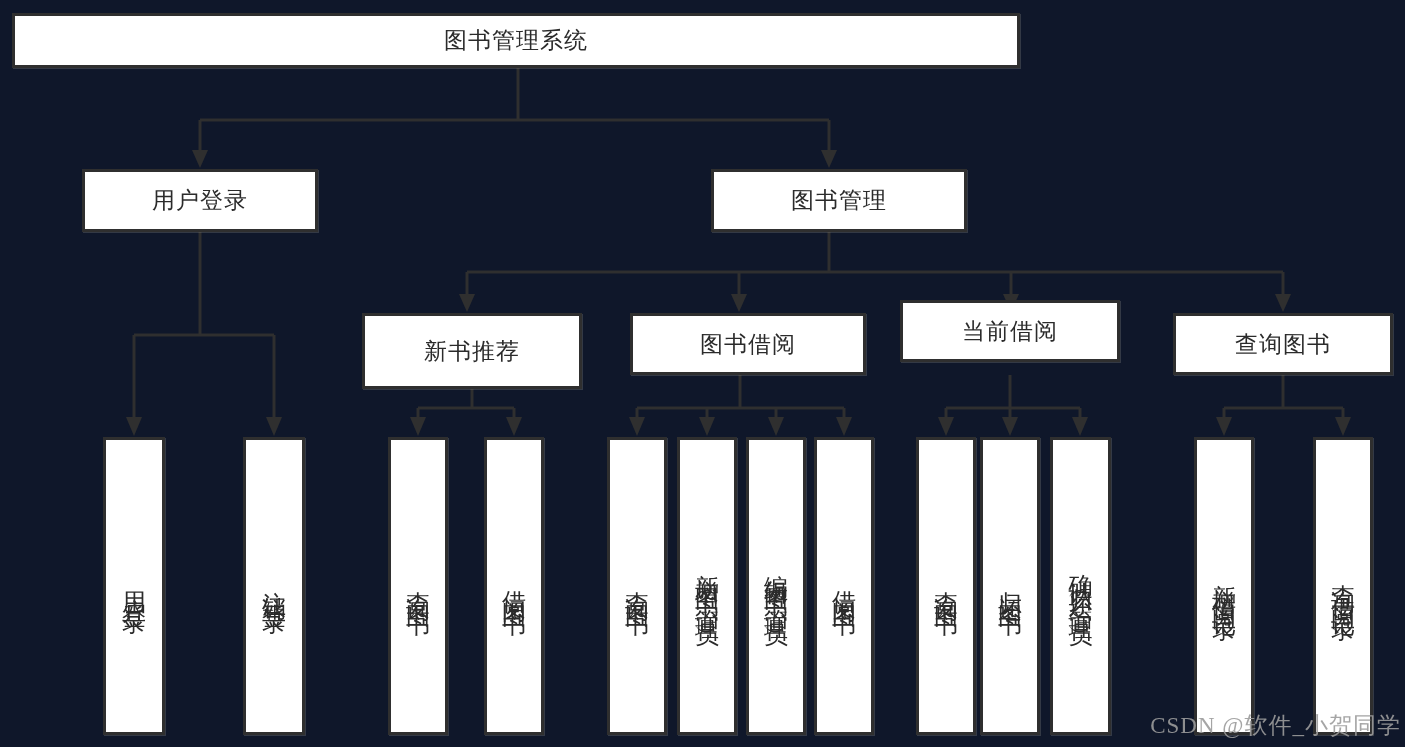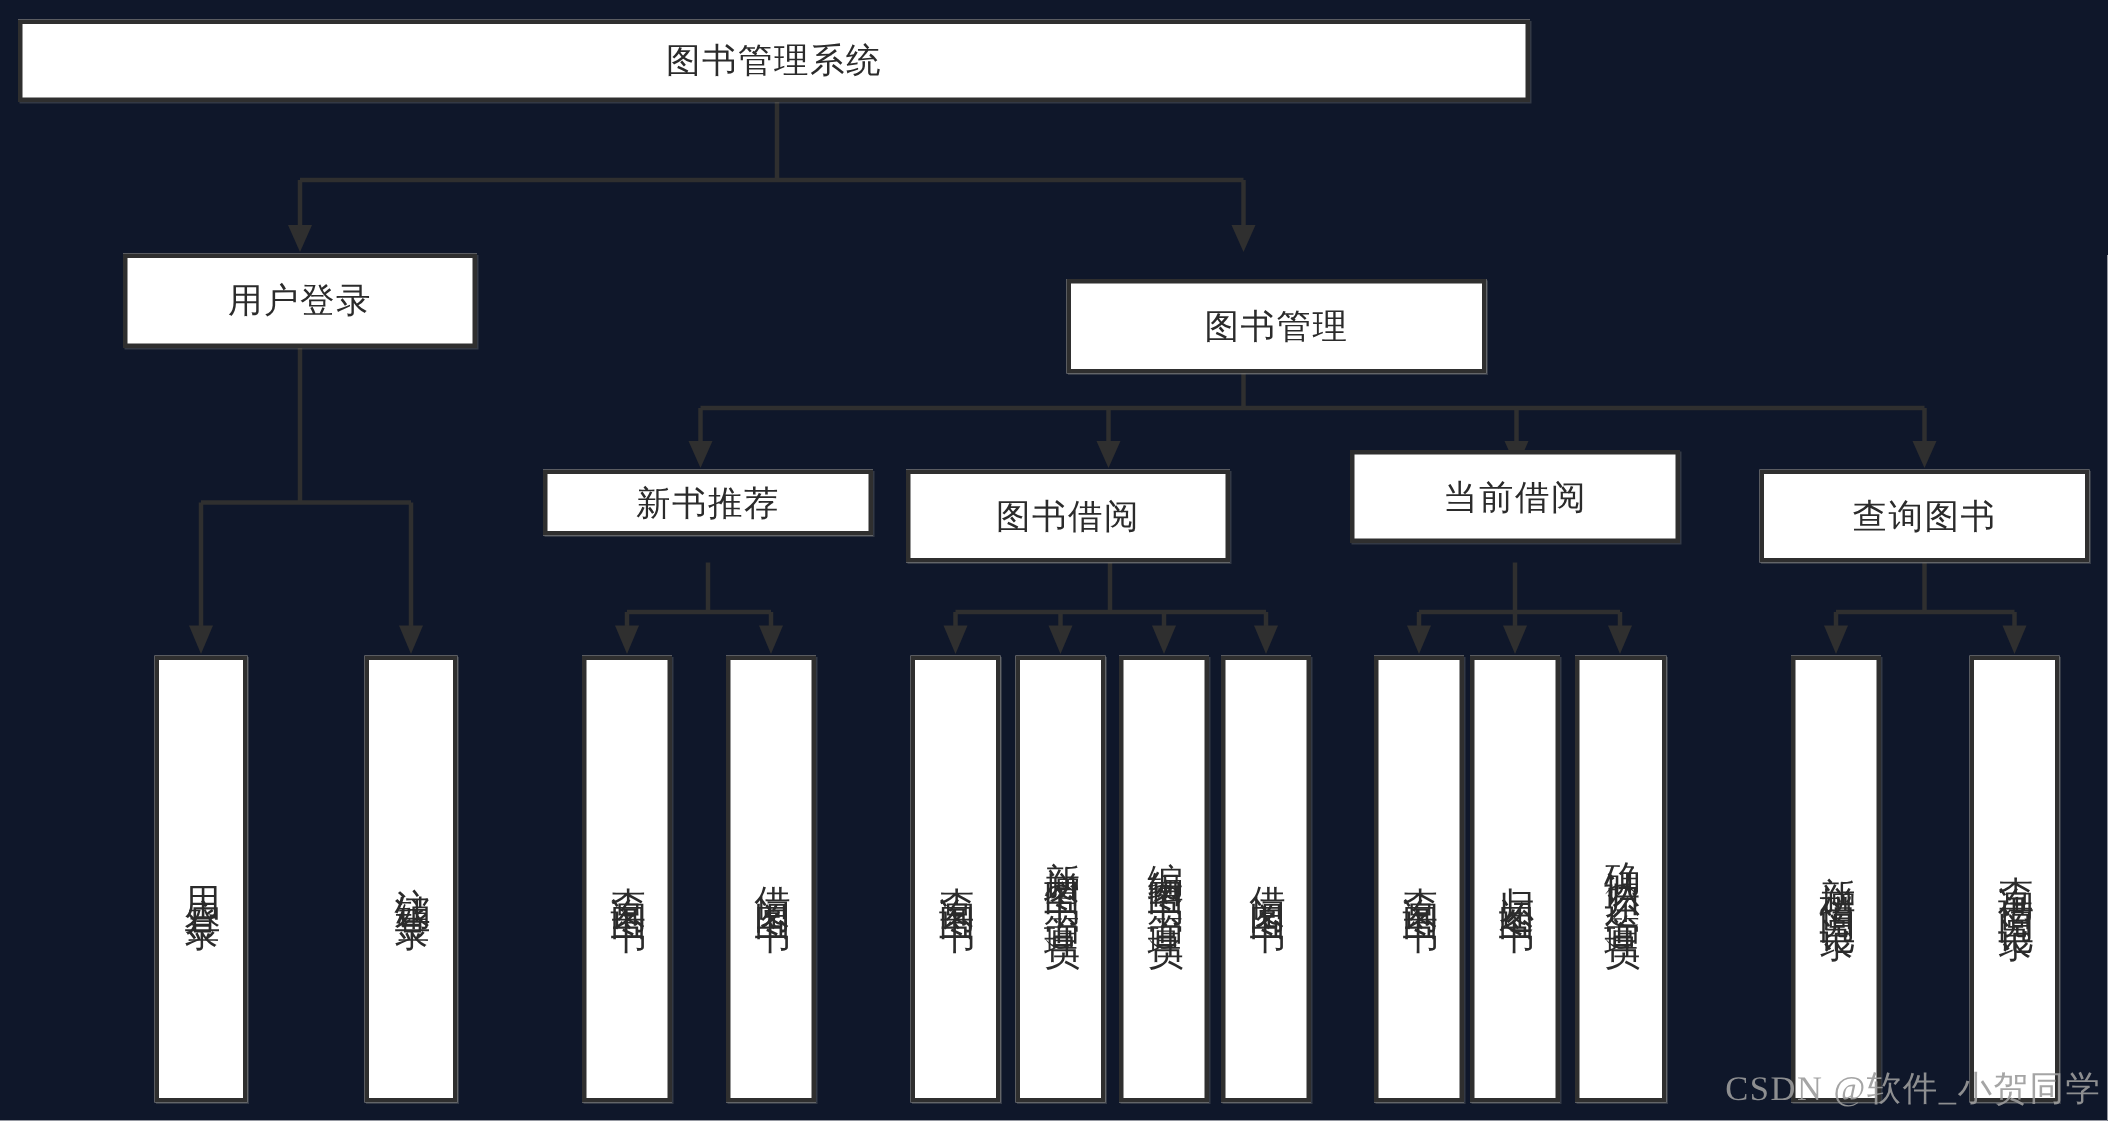--- a/index.html
+++ b/index.html
@@ -99,28 +99,28 @@
     </g>
   </svg>
 
   <div class="box h" style="left:12px;top:13px;width:1008px;height:55px">
     <span>图书管理系统</span>
   </div>
 
   <div class="box h" style="left:82px;top:169px;width:236px;height:63px">
     <span>用户登录</span>
   </div>
-  <div class="box h" style="left:711px;top:186px;width:280px;height:63px">
+  <div class="box h" style="left:711px;top:169px;width:256px;height:63px">
     <span>图书管理</span>
   </div>
 
-  <div class="box h" style="left:362px;top:313px;width:220px;height:44px">
+  <div class="box h" style="left:362px;top:313px;width:220px;height:76px">
     <span>新书推荐</span>
   </div>
-  <div class="box h" style="left:604px;top:313px;width:216px;height:62px">
+  <div class="box h" style="left:630px;top:313px;width:236px;height:62px">
     <span>图书借阅</span>
   </div>
   <div class="box h" style="left:900px;top:300px;width:220px;height:62px">
     <span>当前借阅</span>
   </div>
   <div class="box h" style="left:1173px;top:313px;width:220px;height:62px">
     <span>查询图书</span>
   </div>
 
   <div class="box v" style="left:103px;top:437px;width:62px;height:298px">

